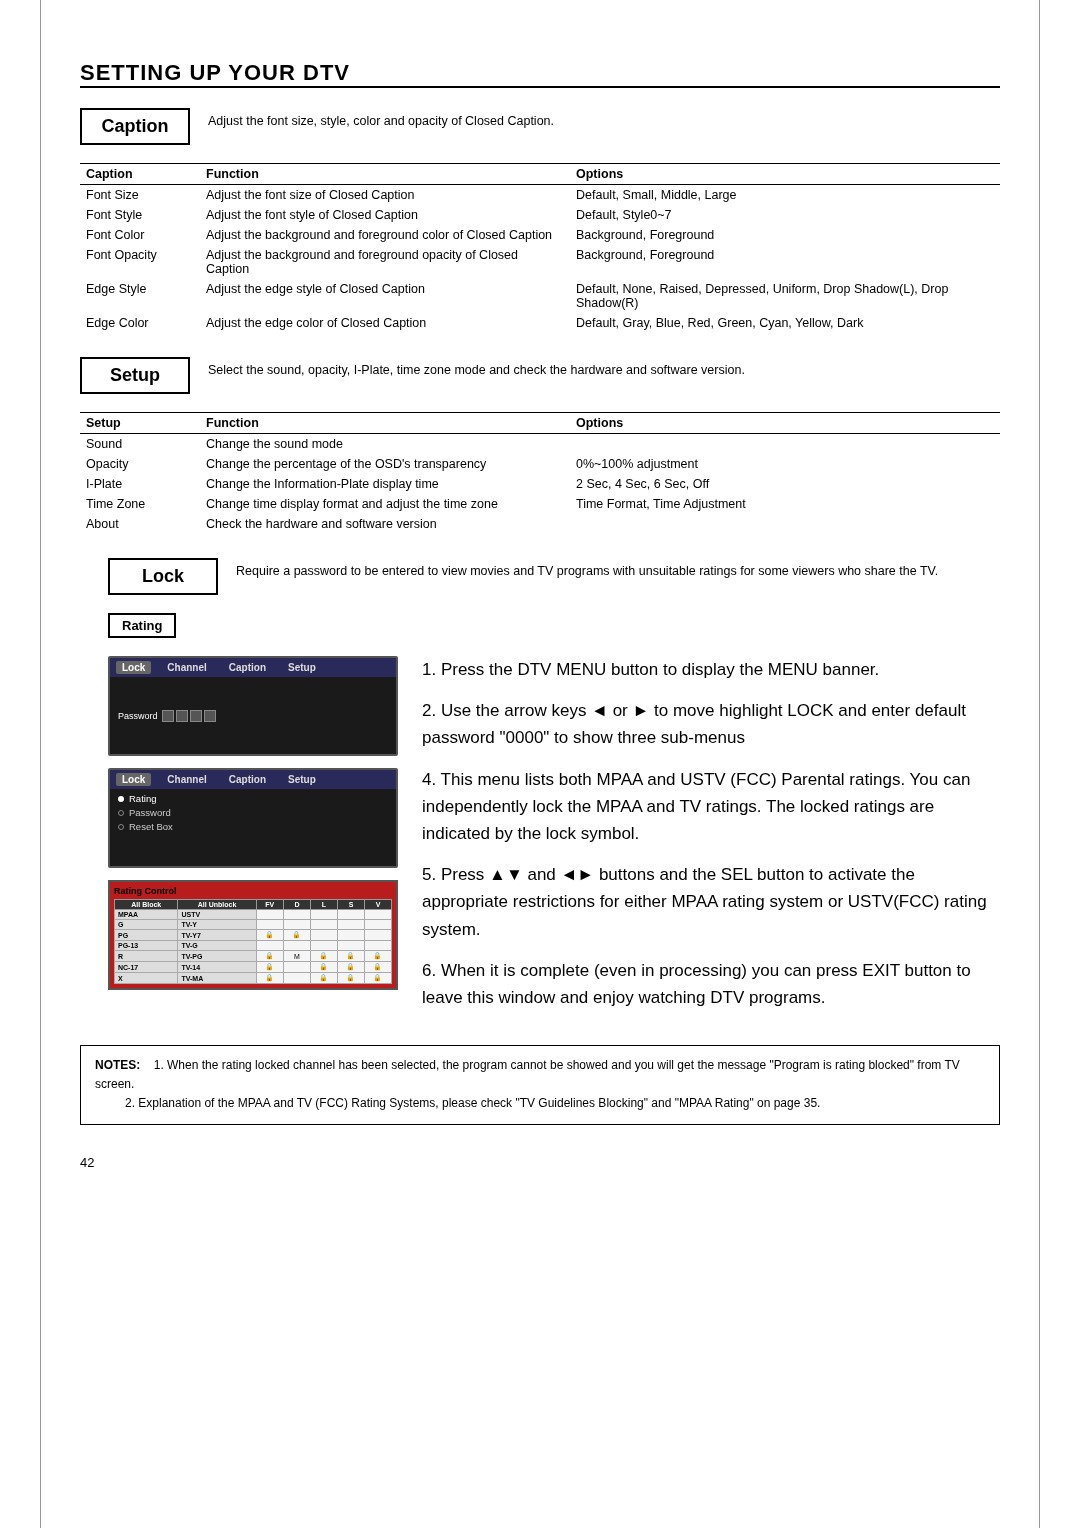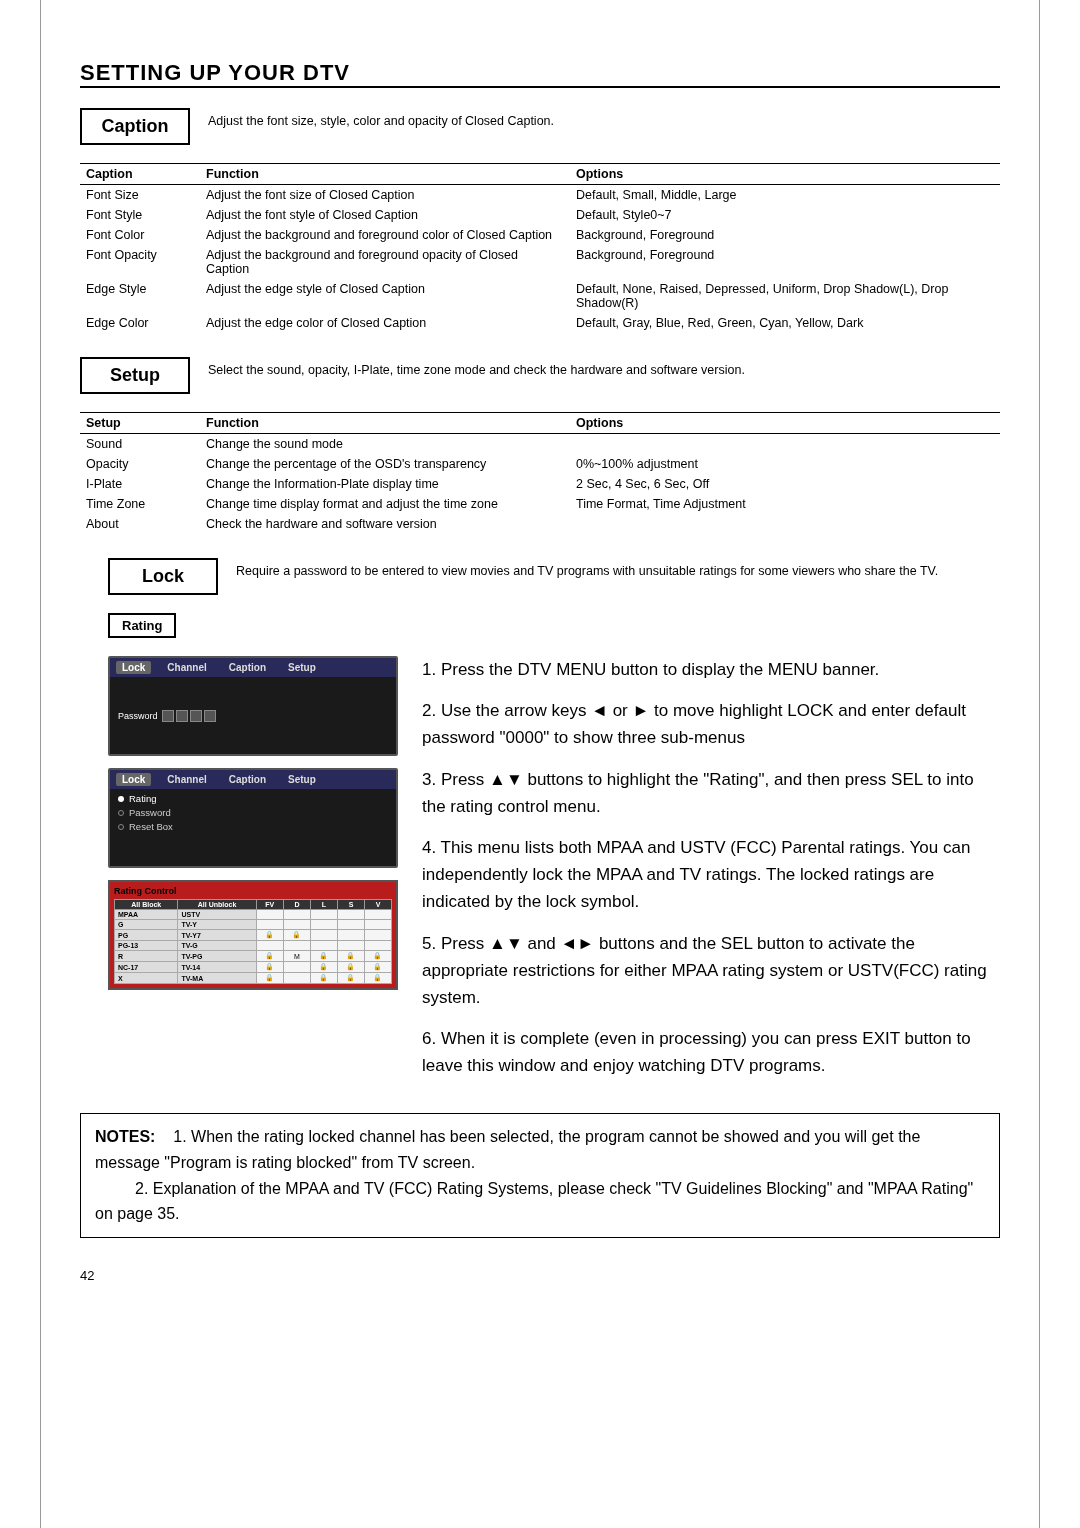--- a/index.html
+++ b/index.html
@@ -230,21 +230,21 @@
     }
     .step-para {
       margin-bottom: 14px;
     }
 
     
     .notes-box {
       border: 1px solid #000;
       padding: 10px 14px;
       margin-top: 20px;
-      font-size: 16px;
+      font-size: 12px;
       line-height: 1.6;
     }
     .notes-box strong {
       font-weight: bold;
     }
 
     
     .page-number {
       text-align: left;
       margin-top: 30px;
@@ -501,23 +501,20 @@
     </div>
 
     <div class="steps-content">
       <div class="step-para">
         <span>1. Press the DTV MENU button to display the MENU banner.</span>
       </div>
       <div class="step-para">
         <span>2. Use the arrow keys ◄ or ► to move highlight LOCK and enter default password "0000" to show three sub-menus</span>
       </div>
       <div class="step-para">
-        <span>3. Press ▲▼ buttons to highlight the "Rating", and then press SEL to into the rating control menu.</span>
-      </div>
-      <div class="step-para">
         <span>4. This menu lists both MPAA and USTV (FCC) Parental ratings. You can independently lock the MPAA and TV ratings. The locked ratings are indicated by the lock symbol.</span>
       </div>
       <div class="step-para">
         <span>5. Press ▲▼ and ◄► buttons and the SEL button to activate the appropriate restrictions for either MPAA rating system or USTV(FCC) rating system.</span>
       </div>
       <div class="step-para">
         <span>6. When it is complete (even in processing) you can press EXIT button to leave this window and enjoy watching DTV programs.</span>
       </div>
     </div>
   </div>

